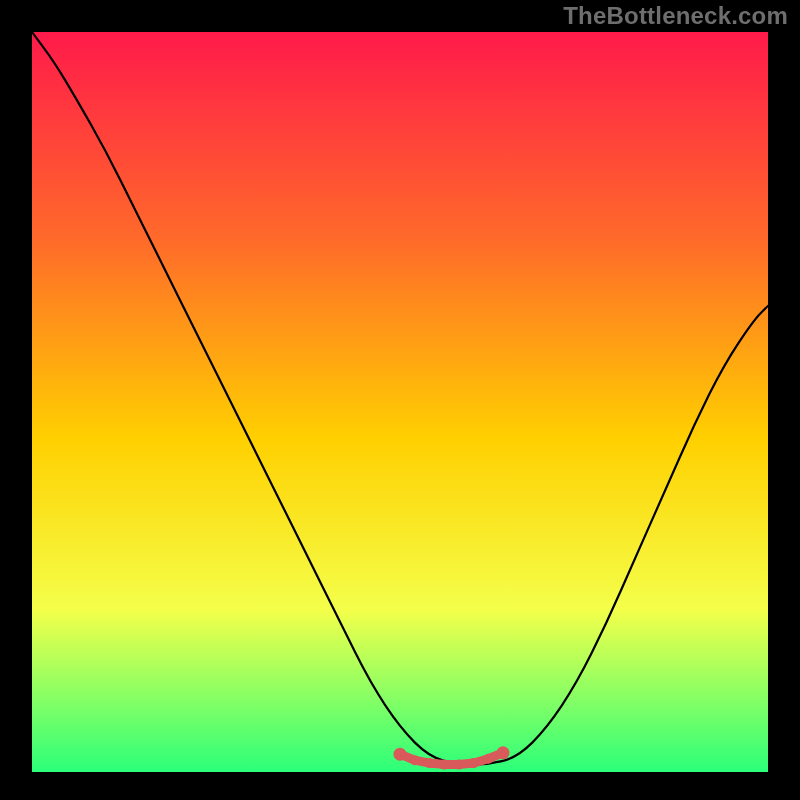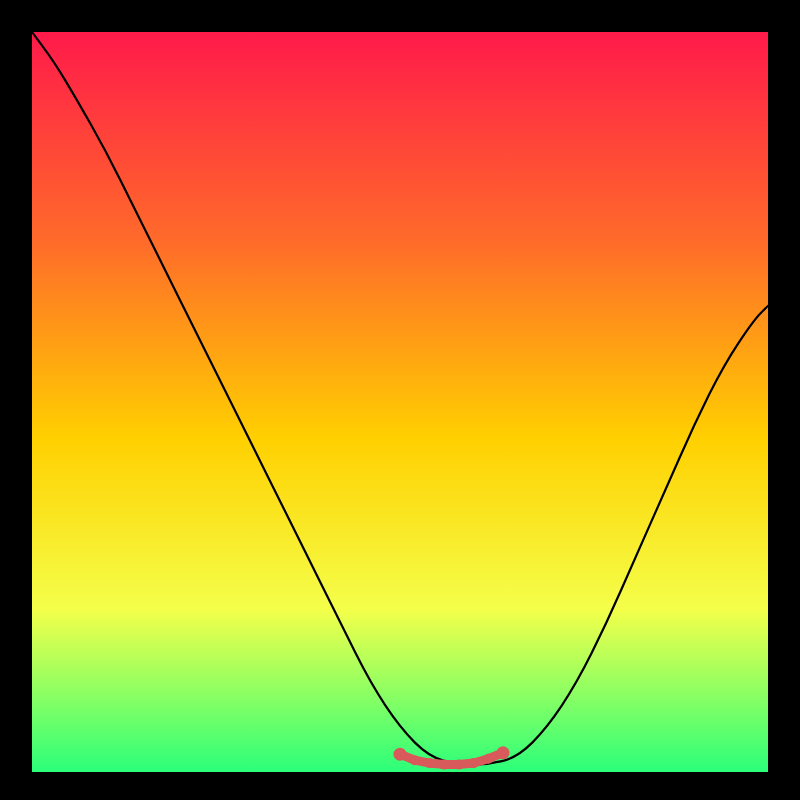--- a/index.html
+++ b/index.html
@@ -29,20 +29,21 @@
     font-weight: 600;
     color: #6e6e6e;
     letter-spacing: 0.2px;
   }
   svg { display: block; }
 </style>
 </head>
 <body>
 
 <div class="frame">
+  <div class="attribution">TheBottleneck.com</div>
 
   <div class="plot" style="left: 32px; top: 32px; width: 736px; height: 740px;">
     <svg xmlns="http://www.w3.org/2000/svg" width="736" height="740" viewBox="0 0 736 740">
       <defs>
         <linearGradient id="bg-grad" x1="0" y1="0" x2="0" y2="1">
         <stop offset="0%" stop-color="#ff1a4a"></stop>
             <stop offset="28%" stop-color="#ff6a2a"></stop>
             <stop offset="55%" stop-color="#ffd000"></stop>
             <stop offset="78%" stop-color="#f4ff4a"></stop>
             <stop offset="100%" stop-color="#2bff7a"></stop>

